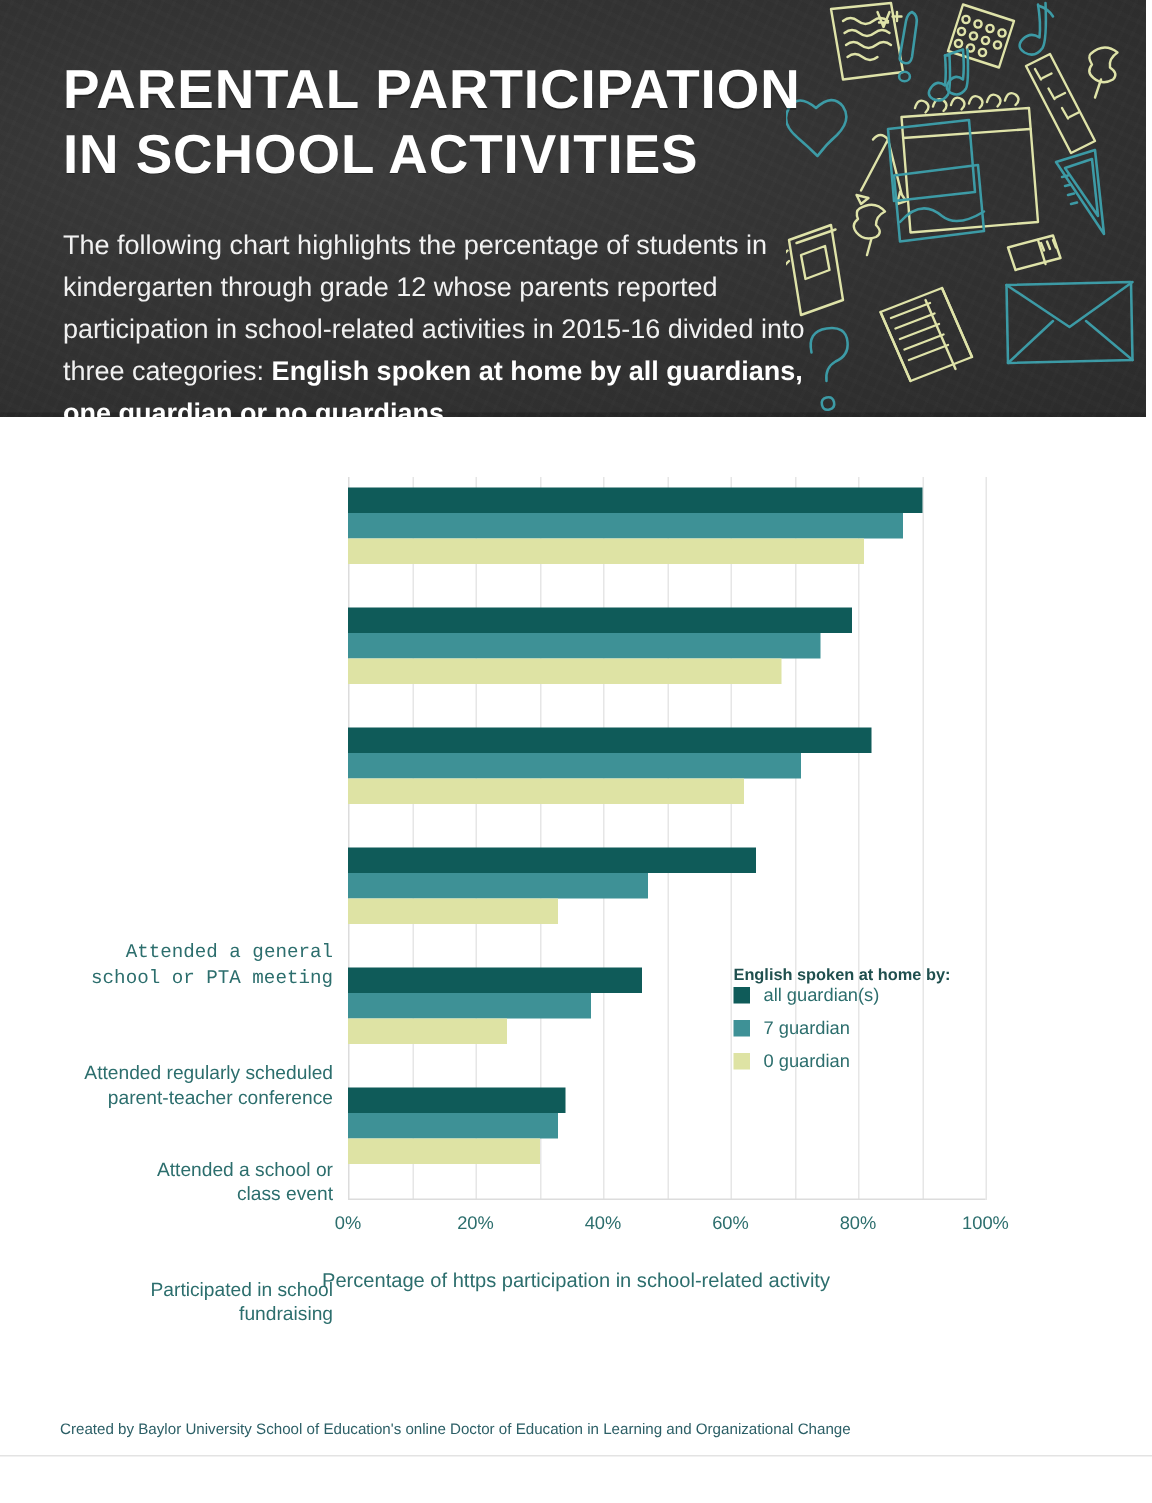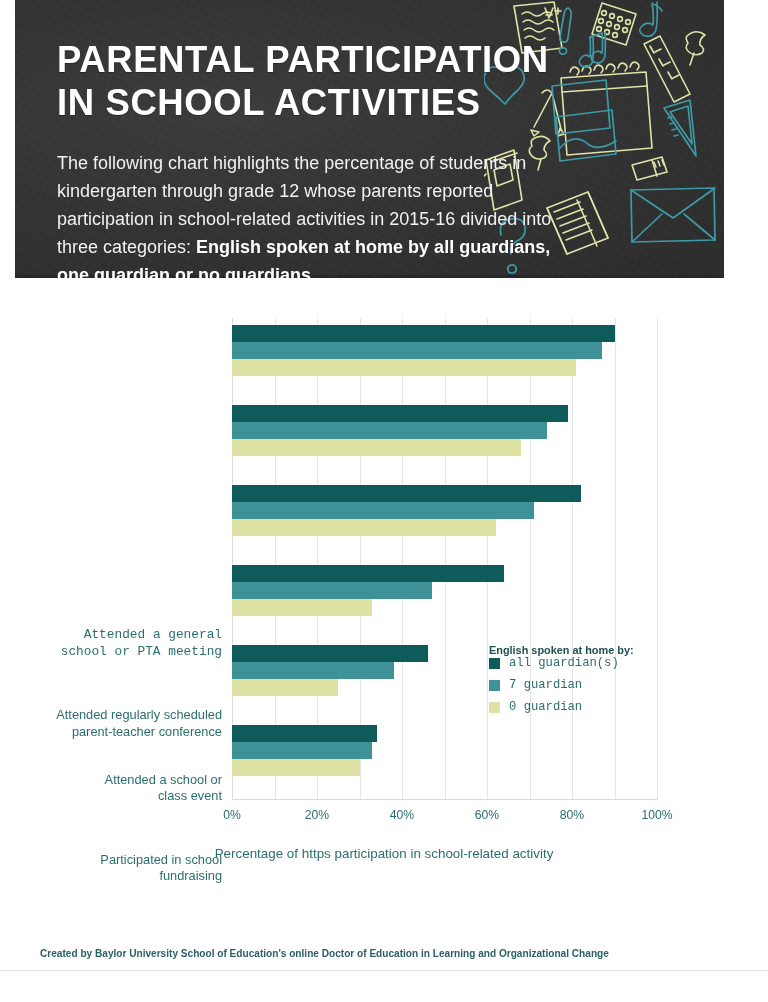--- a/index.html
+++ b/index.html
@@ -7,25 +7,24 @@
     width: 768px; height: 1002px;
     background: #ffffff;
     font-family: "Liberation Sans", sans-serif;
     overflow: hidden;
   }
   .page { position: relative; width: 768px; height: 1002px; background:#fff; }
 
   
   .header {
     position: relative;
-    width: 709px; height: 278px;
+    width: 764px; height: 278px;
     background:
       radial-gradient(ellipse at 30% 40%, #3b3b3b 0%, #333333 45%, #2b2b2b 100%);
     overflow: hidden;
-    margin-left: 15px;
   }
   .header::after{
     content:""; position:absolute; inset:0;
     background:
       repeating-linear-gradient(115deg, rgba(255,255,255,.012) 0 2px, rgba(0,0,0,0) 2px 7px),
       repeating-linear-gradient(25deg, rgba(255,255,255,.010) 0 3px, rgba(0,0,0,0) 3px 9px);
     pointer-events:none;
   }
   .header-bottom-line{
     position:absolute; left:0; bottom:0; width:100%; height:3px;
@@ -98,37 +97,37 @@
   .xaxis-title {
     position:absolute; left:0; top:568px; width:768px;
     text-align:center; color:#2c6e6d; font-size:13.4px;
   }
 
   
   .legend { position:absolute; left:489px; top:366px; width:180px; }
   .legend-title {
     color:#1f4f4e; font-size:10.9px; font-weight:700; 
   }
-  .legend-row { display:flex; align-items:center; margin-bottom:8px;font-family:Liberation Mono, monospace; }
+  .legend-row { display:flex; align-items:center; margin-bottom:8px; }
   .swatch { width:11px; height:11px; margin-right:9px; flex:0 0 auto; }
   .swatch.s0 { background:#0f5b59; }
   .swatch.s1 { background:#3e9196; }
   .swatch.s2 { background:#dee3a4; }
   .legend-label { color:#2c6e6d; font-size:12.2px; }
 
   
   .footer { position:absolute; left:0; top:898px; width:768px; height:104px; background:#fff; }
   .footer-sep { position:absolute; left:0; top:72px; width:768px; height:1px; background:#e3e3e3; }
   .source {
     position:absolute; left:40px; top:16px; width:600px;
     color:#4a6b72; font-size:9.6px; line-height:1.48;
   }
   .credit {
     position:absolute; left:40px; top:50px; width:640px;
-    color:#2c5f66; font-size:10.1px; font-weight:700;
+    color:#2c5f66; font-size:10.1px; font-weight:400;
   }
 </style>
 </head>
 <body>
 
 <div class="page">
 
   <div class="header">
 
     <svg class="doodles" viewBox="0 0 240 278" fill="none">

